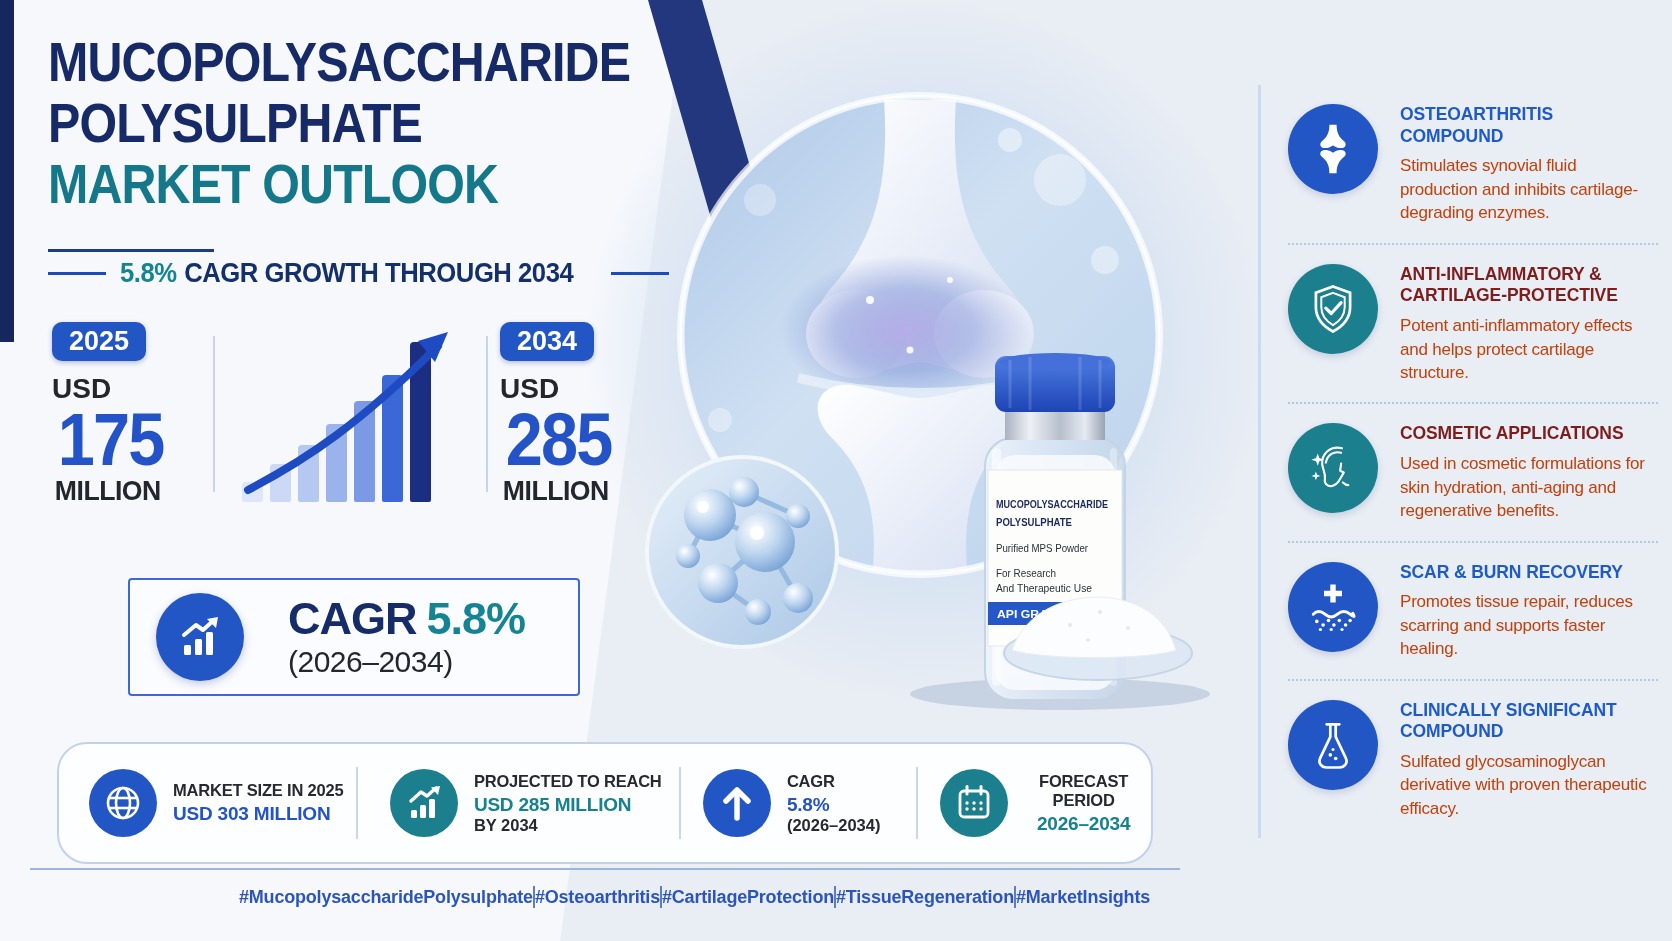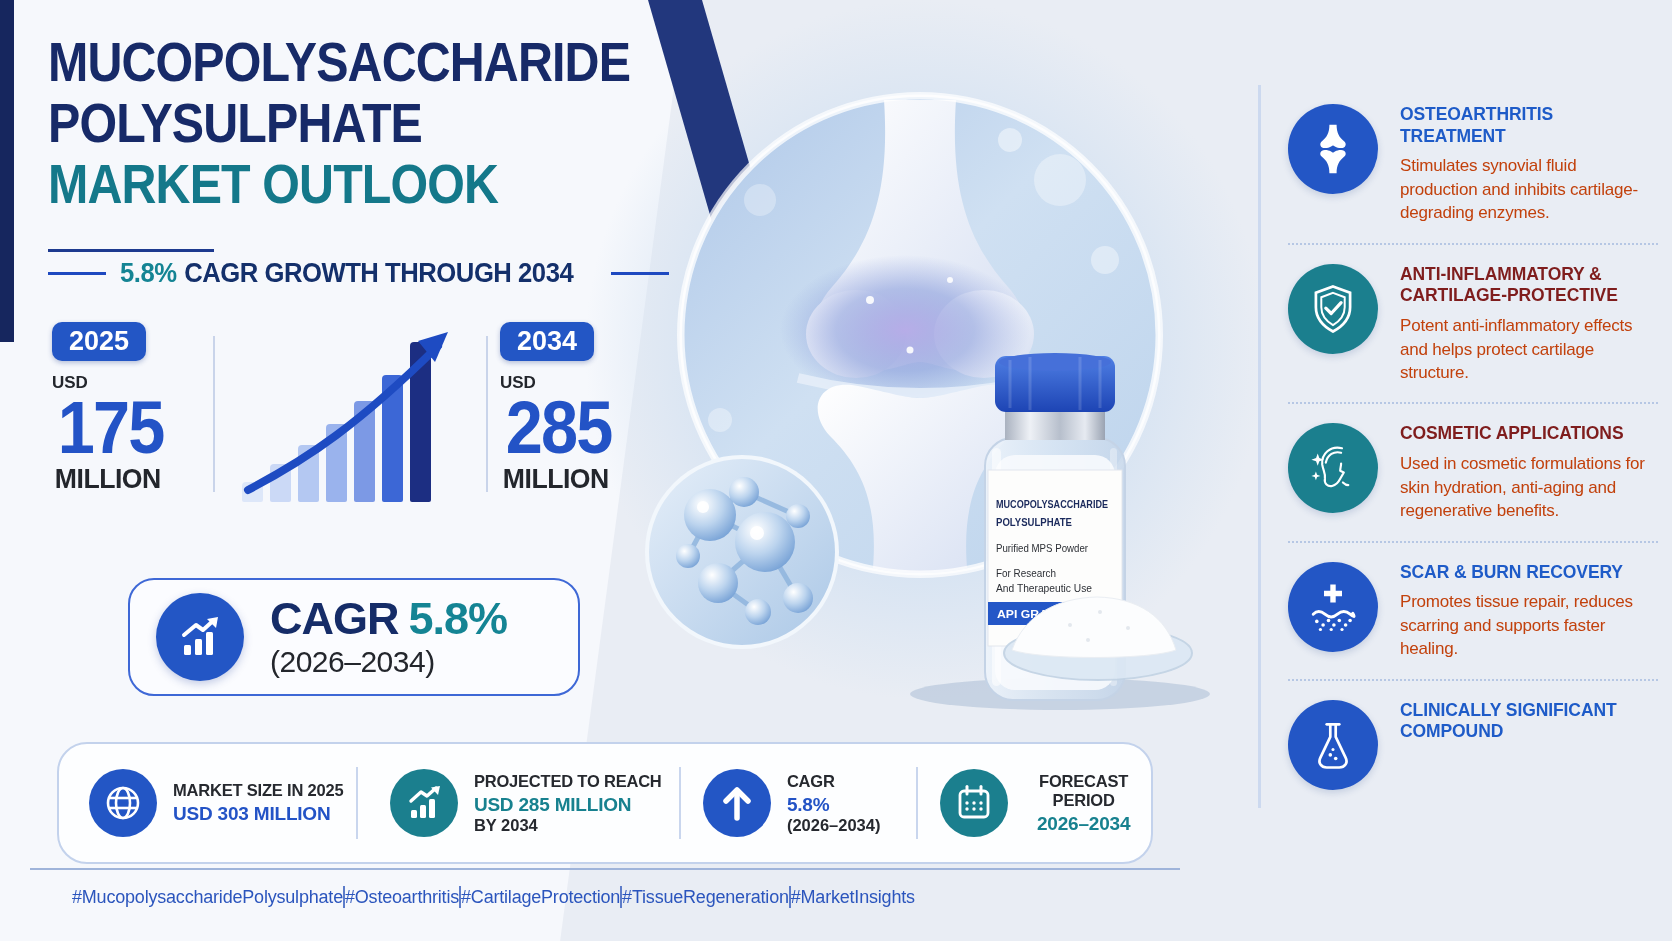--- a/index.html
+++ b/index.html
@@ -26,35 +26,35 @@
   .sub-text{font-size:27px;font-weight:bold;color:#14306b;letter-spacing:-.5px;white-space:nowrap;
     transform:scaleX(.95);transform-origin:0 50%;}
   .sub-text .hl{color:#148494;margin-right:8px;}
 
   
   .stats-row{position:absolute;left:48px;top:322px;width:575px;height:182px;}
   .stat-block{position:absolute;top:0;width:120px;display:flex;flex-direction:column;align-items:flex-start;}
   .stat-block.a{left:4px;}  .stat-block.b{left:452px;}
   .year-badge{background:#2356c5;color:#fff;font-weight:bold;font-size:27px;
     padding:4px 17px;border-radius:10px;box-shadow:0 2px 5px rgba(30,60,140,.3);}
-  .stat-usd{margin-top:12px;font-size:17px;font-weight:bold;color:#23262c;}
+  .stat-usd{margin-top:12px;font-size:28px;font-weight:bold;color:#23262c;}
   .stat-val{font-size:74px;font-weight:bold;color:#2353c6;line-height:.95;
     transform:scaleX(.9);letter-spacing:-2px;}
   .stat-unit{font-size:28px;font-weight:bold;color:#23262c;letter-spacing:-.5px;transform:scaleX(.95);}
   .stat-vline{position:absolute;top:14px;width:2px;height:156px;background:#c9d4ea;}
   .vl1{left:165px;} .vl2{left:438px;}
   .growth-chart{position:absolute;left:186px;top:2px;width:240px;height:178px;}
   .growth-bars{position:absolute;left:8px;bottom:0;display:flex;align-items:flex-end;gap:7px;height:170px;}
   .gbar{width:21px;border-radius:4px 4px 2px 2px;}
   .growth-arrow{position:absolute;inset:0;}
 
   
   .cagr-box{position:absolute;left:128px;top:578px;width:452px;height:118px;
-    border:2px solid #3e68d6;border-radius:26px;background:#fbfcff;
-    display:flex;align-items:center;padding-left:26px;gap:26px;}
+    border:2px solid #3e68d6;border-radius:4px;background:#fbfcff;
+    display:flex;align-items:center;padding-left:26px;gap:44px;}
   .cagr-icon{width:88px;height:88px;border-radius:50%;background:#2356c5;flex:0 0 auto;
     display:flex;align-items:center;justify-content:center;box-shadow:0 3px 8px rgba(30,60,150,.25);}
   .cagr-l1{font-size:45px;font-weight:bold;letter-spacing:-1px;line-height:1.05;}
   .cagr-l1 .lbl{color:#152c68;} .cagr-l1 .val{color:#148494;margin-left:10px;}
   .cagr-l2{font-size:30px;color:#23262c;margin-top:2px;letter-spacing:-.5px;}
 
   
   .kpi-bar{position:absolute;left:57px;top:742px;width:1096px;height:122px;
     background:#fdfeff;border:2px solid #c3d2ec;border-radius:30px;
     display:flex;align-items:center;padding:0 8px;}
@@ -65,21 +65,21 @@
   .kpi-icon.blue{background:#2356c5;} .kpi-icon.teal{background:#1b7f8e;}
   .kpi-title{font-size:16.5px;font-weight:bold;color:#26292f;letter-spacing:-.2px;}
   .kpi-value{font-size:19px;font-weight:bold;margin-top:3px;letter-spacing:-.2px;}
   .kpi-value.blue{color:#2353c6;} .kpi-value.teal{color:#17818f;}
   .kpi-suffix{font-size:16.5px;font-weight:bold;color:#26292f;margin-top:0;}
   .kpi-div{width:2px;height:72px;background:#c9d6ee;flex:0 0 auto;}
 
   
   .hashtag-bar{position:absolute;left:30px;top:868px;width:1150px;
     border-top:2px solid #9fb4da;padding:16px 30px 0 42px;
-    display:flex;align-items:center;justify-content:flex-start;}
+    display:flex;align-items:center;justify-content:flex-end;font-weight:bold;}
   .hashtag{font-size:18px;color:#2b55bd;letter-spacing:-.2px;}
   .tag-div{width:2px;height:22px;background:#5d7cc9;}
 
   
   .benefits{position:absolute;left:1258px;top:85px;width:400px;
     border-left:3px solid #ccd9ef;padding-left:27px;}
   .benefit{display:flex;gap:22px;align-items:flex-start;padding:19px 0 18px 0;}
   .benefit + .benefit{border-top:2px dotted #b6c7e4;}
   .benefit-icon{width:90px;height:90px;border-radius:50%;flex:0 0 auto;
     display:flex;align-items:center;justify-content:center;box-shadow:0 3px 7px rgba(40,70,140,.18);}
@@ -389,21 +389,21 @@
   <div class="benefits">
 
     <div class="benefit">
       <div class="benefit-icon blue">
         <svg width="54" height="54" viewBox="0 0 60 60" fill="#fff">
           <path d="M26,3 L34,3 C34,12 37,17 42,21 C46,24 44,29 39,29 C33,29 31,26 30,26 C29,26 27,29 21,29 C16,29 14,24 18,21 C23,17 26,12 26,3 Z"></path>
           <path d="M26,57 L34,57 C34,48 37,43 42,39 C46,36 44,31 39,31 C33,31 31,34 30,34 C29,34 27,31 21,31 C16,31 14,36 18,39 C23,43 26,48 26,57 Z"></path>
         </svg>
       </div>
       <div class="benefit-text">
-        <div class="benefit-title blue">OSTEOARTHRITIS TREATMENT</div>
+        <div class="benefit-title blue">OSTEOARTHRITIS COMPOUND</div>
         <div class="benefit-body">Stimulates synovial fluid production and inhibits cartilage-degrading enzymes.</div>
       </div>
     </div>
 
     <div class="benefit">
       <div class="benefit-icon teal">
         <svg width="54" height="54" viewBox="0 0 60 60" fill="none" stroke="#fff">
           <path d="M30,5 L49,12 V28 C49,41 41,49 30,55 C19,49 11,41 11,28 V12 Z" stroke-width="3"></path>
           <path d="M30,12 L43,17 V28 C43,37 38,43 30,48 C22,43 17,37 17,28 V17 Z" stroke-width="2.2"></path>
           <path d="M22,29 L28,35 L39,23" stroke-width="3.6" stroke-linecap="round" stroke-linejoin="round"></path>
@@ -465,17 +465,18 @@
           <path d="M27,8 V21 L16,44 C13,50 17,55 23,55 H37 C43,55 47,50 44,44 L33,21 V8"></path>
           <g fill="#fff" stroke="none">
             <circle cx="27" cy="41" r="2"></circle>
               <circle cx="33" cy="45" r="2"></circle>
               <circle cx="30" cy="35" r="1.7"></circle>
           </g>
         </svg>
       </div>
       <div class="benefit-text">
         <div class="benefit-title blue">CLINICALLY SIGNIFICANT COMPOUND</div>
+        <div class="benefit-body">Sulfated glycosaminoglycan derivative with proven therapeutic efficacy.</div>
       </div>
     </div>
 
   </div>
 </div>
 
 </body></html>

